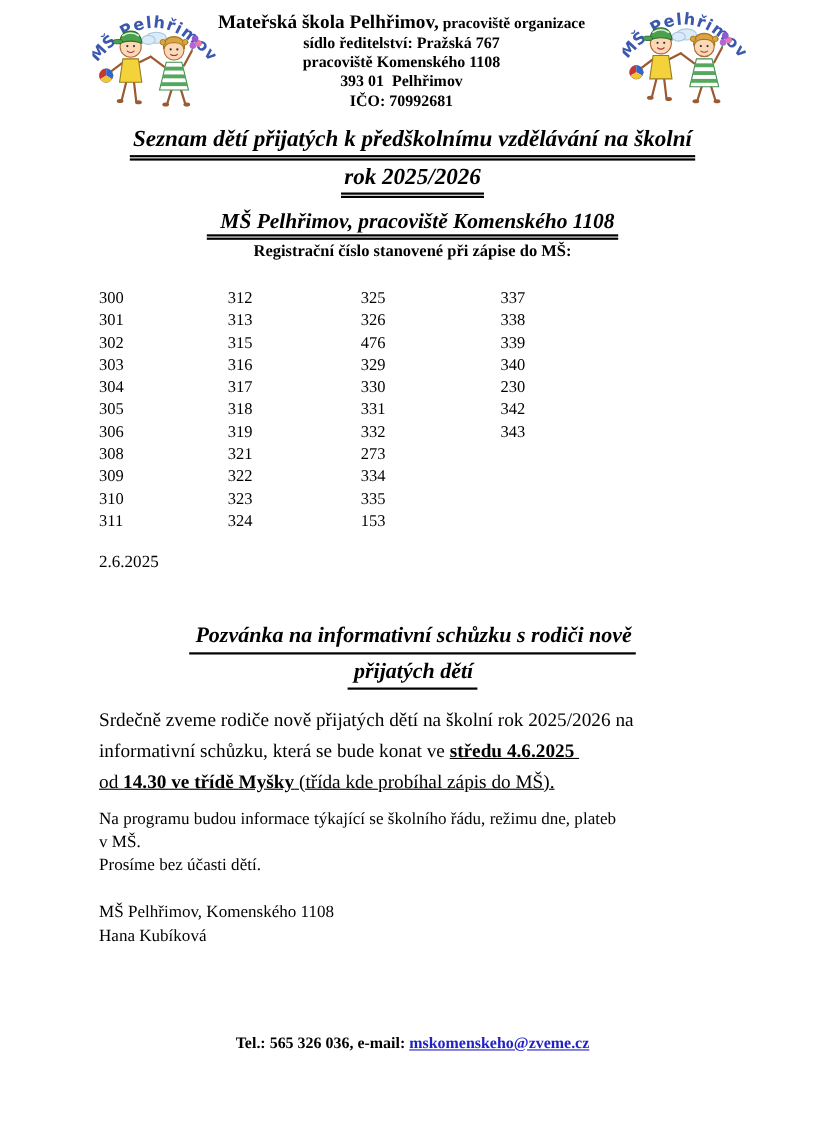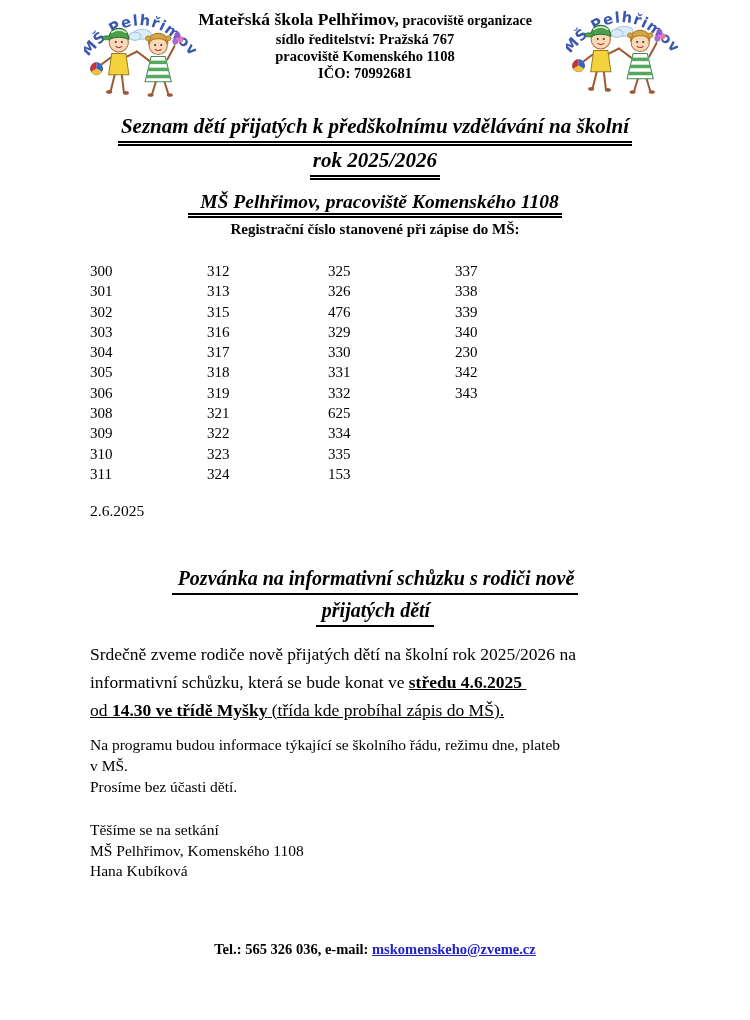--- a/index.html
+++ b/index.html
@@ -164,20 +164,21 @@
       <path d="M63.5 40 Q63 29.5 73 29 Q83 29.5 82.5 40 Q80 34 73 34.5 Q66 34 63.5 40 Z" fill="#d9a544" stroke="#a8791f" stroke-width="1"></path>
       <circle cx="63" cy="34" r="2.5" fill="#d9a544" stroke="#a8791f" stroke-width="0.8"></circle>
       <circle cx="83" cy="34" r="2.5" fill="#d9a544" stroke="#a8791f" stroke-width="0.8"></circle>
     </g>
   </svg>
 
   <div class="header-text">
     <div class="header-line1"><span>Mateřská škola Pelhřimov,</span><span class="org-suffix"> pracoviště organizace</span></div>
     <div class="header-line">sídlo ředitelství: Pražská 767</div>
     <div class="header-line">pracoviště Komenského 1108</div>
+    <div class="header-line">393 01&nbsp; Pelhřimov</div>
     <div class="header-line">IČO: 70992681</div>
   </div>
 
   <div class="title">
     <span class="line"><span class="dbl">Seznam dětí přijatých k předškolnímu vzdělávání na školní</span></span>
     <span class="line"><span class="dbl">rok 2025/2026</span></span>
   </div>
 
   <div class="subtitle">
     <span class="dbl">MŠ Pelhřimov, pracoviště Komenského 1108</span>
@@ -213,21 +214,21 @@
         <div class="num-cell">324</div>
       </div>
       <div class="num-col">
         <div class="num-cell">325</div>
         <div class="num-cell">326</div>
         <div class="num-cell">476</div>
         <div class="num-cell">329</div>
         <div class="num-cell">330</div>
         <div class="num-cell">331</div>
         <div class="num-cell">332</div>
-        <div class="num-cell">625</div>
+        <div class="num-cell">273</div>
         <div class="num-cell">334</div>
         <div class="num-cell">335</div>
         <div class="num-cell">153</div>
       </div>
       <div class="num-col">
         <div class="num-cell">337</div>
         <div class="num-cell">338</div>
         <div class="num-cell">339</div>
         <div class="num-cell">340</div>
         <div class="num-cell">230</div>
@@ -249,21 +250,20 @@
     <span class="u"><span>od </span><span class="b">14.30 ve třídě Myšky</span><span> (třída kde probíhal zápis do MŠ).</span></span>
   </div>
 
   <div class="program">
     <div>Na programu budou informace týkající se školního řádu, režimu dne, plateb</div>
     <div>v MŠ.</div>
     <div>Prosíme bez účasti dětí.</div>
   </div>
 
   <div class="signature">
-    <div>Těšíme se na setkání</div>
     <div>MŠ Pelhřimov, Komenského 1108</div>
     <div>Hana Kubíková</div>
   </div>
 
   <div class="footer">
     <span>Tel.: 565 326 036, e-mail: </span><a class="email-link" style="color: rgb(33, 33, 200);">mskomenskeho@zveme.cz</a>
   </div>
 
 </div>
 

